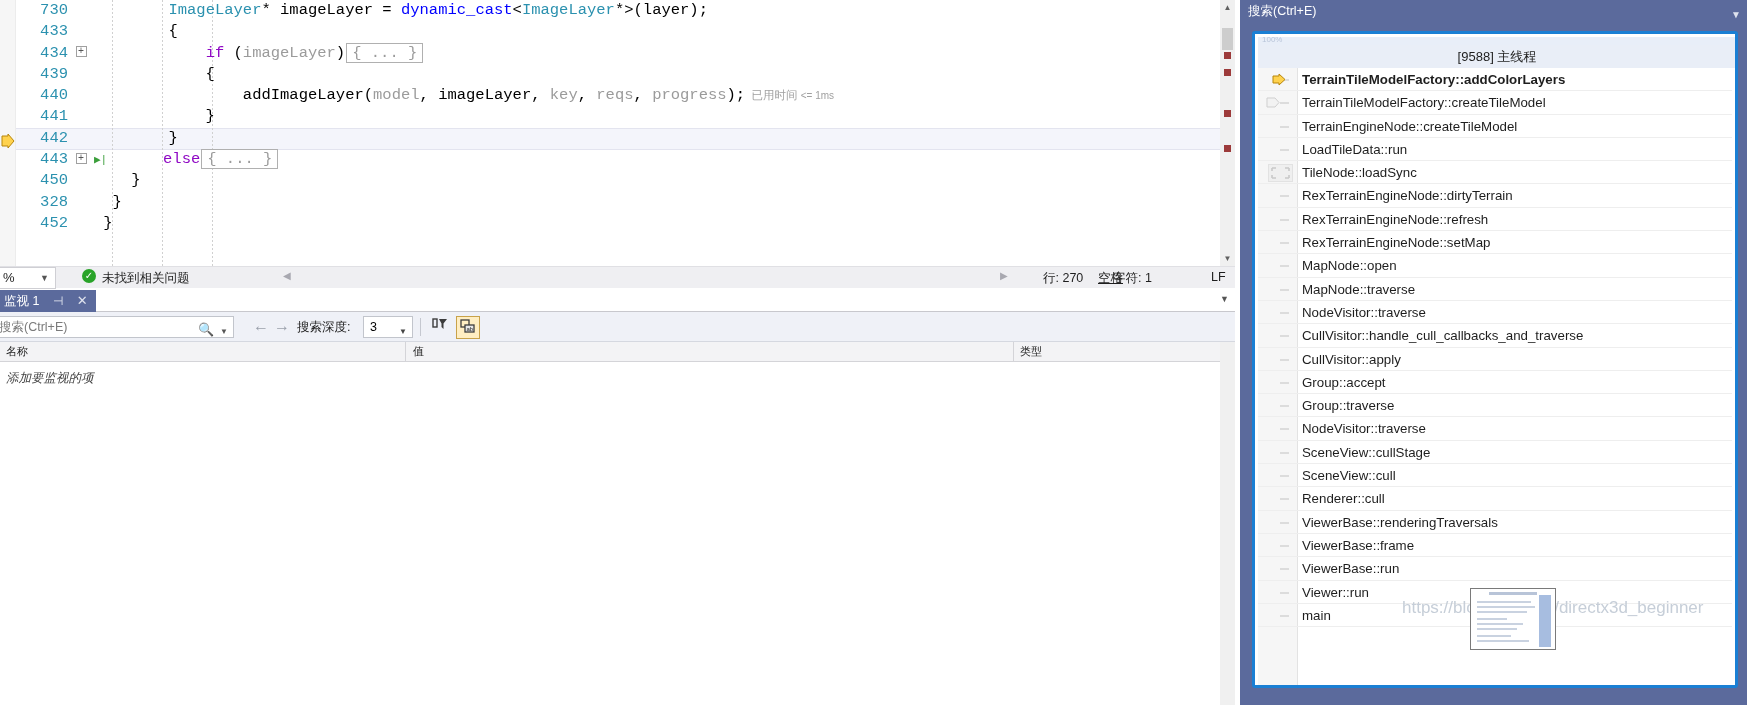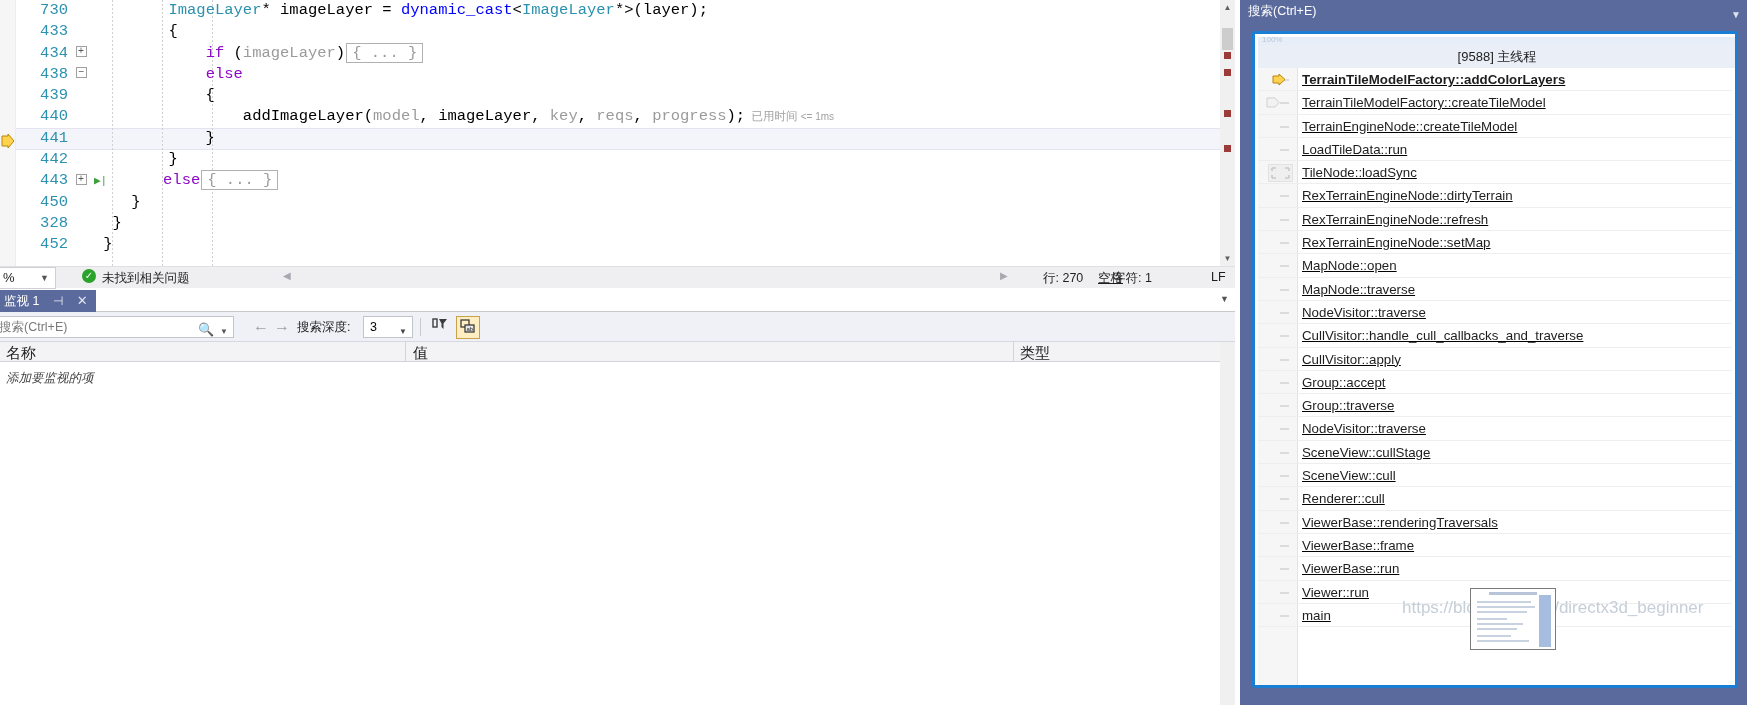--- a/index.html
+++ b/index.html
@@ -77,21 +77,21 @@
   .nav-arrow { position:absolute; top:5px; color:#9aa0ab; font-size:16px; }
   .depth-label { position:absolute; left:297px; top:7px; font-size:12.5px; color:#1e1e1e; }
   .depth-box { position:absolute; left:363px; top:4px; width:50px; height:22px; background:#fff;
      border:1px solid #c2c5cc; font-size:12.5px; line-height:20px; padding-left:6px; }
   .depth-caret{ position:absolute; right:5px; top:5px; color:#444; font-size:8px; }
   .tb-sep { position:absolute; left:420px; top:6px; width:1px; height:18px; background:#c5c8d0; }
   .tb-btn { position:absolute; top:4px; width:24px; height:23px; text-align:center; }
   .tb-btn.active { background:#ffeec2; border:1px solid #c8a24a; }
 
   .watch-header { position:absolute; left:0; top:52px; width:1235px; height:20px;
-     background:#f3f3f5; border-bottom:1px solid #d4d4d8; font-size:15px; color:#1e1e1e; }
+     background:#f3f3f5; border-bottom:1px solid #d4d4d8; font-size:11px; color:#1e1e1e; }
   .wh-name { position:absolute; left:6px; top:2px; }
   .wh-val  { position:absolute; left:413px; top:2px; }
   .wh-type { position:absolute; left:1020px; top:2px; }
   .wh-div1 { position:absolute; left:405px; top:0; width:1px; height:20px; background:#d4d4d8; }
   .wh-div2 { position:absolute; left:1013px; top:0; width:1px; height:20px; background:#d4d4d8; }
   .watch-empty { position:absolute; left:6px; top:80px; font-size:12.5px; font-style:italic; color:#444; }
   .watch-vscroll { position:absolute; right:0; top:52px; width:15px; height:363px; background:#f0f0f0; }
 
   
   .rightpanel { position:absolute; left:1240px; top:0; width:507px; height:705px; background:#5b6a9c; }
@@ -99,21 +99,21 @@
      font-size:12.5px; line-height:22px; }
   .rp-search-caret { position:absolute; right:6px; top:4px; color:#dfe3ee; font-size:10px; }
   .cs-box { position:absolute; left:12px; top:31px; width:486px; height:657px; background:#fff;
      border:3px solid #1a7fd4; border-radius:3px; overflow:hidden; }
   .cs-progress { position:absolute; left:3px; top:3px; width:478px; height:8px; background:#e8eef8; }
   .cs-progress span { position:absolute; left:4px; top:-2px; font-size:8px; color:#b8c4d8; }
   .cs-thread { position:absolute; left:3px; top:11px; width:478px; height:23px; background:#e9eef7;
      text-align:center; font-size:13px; line-height:23px; color:#1e1e1e; }
   .cs-gutter { position:absolute; left:3px; top:34px; width:40px; bottom:0; background:#f6f6f6;
      border-right:1px solid #e3e3e3; }
-  .cs-list { position:absolute; left:3px; top:34px; right:3px; bottom:0;text-decoration:underline; }
+  .cs-list { position:absolute; left:3px; top:34px; right:3px; bottom:0; }
   .cs-row { position:relative; height:23.3px; line-height:23.3px; font-size:13.3px; color:#1e1e1e;
      border-bottom:1px solid #eeeeee; padding-left:44px; white-space:nowrap; }
   .cs-row.current { font-weight:bold; }
   .cs-arrow { position:absolute; left:14px; top:5px; width:14px; height:13px; }
   .cs-expand { position:absolute; left:8px; top:4px; width:22px; height:15px; }
   .cs-ico { position:absolute; left:10px; top:3px; width:25px; height:18px;
      background:#efefef; border:1px solid #e2e2e2; }
   .cs-tick { position:absolute; left:22px; width:9px; height:2px; background:#dcdcdc; }
 
   
@@ -154,21 +154,20 @@
     <div class="cur-line"></div>
 
     <div class="code-area">
       <div class="vguide" style="left:96px;"></div>
       <div class="vguide" style="left:146px;"></div>
       <div class="vguide" style="left:196px;"></div>
       <div id="lines-host">
           <div class="line"><span class="ln">730</span><span class="fold"></span><span class="plain">        </span><span class="type">ImageLayer</span><span class="plain">* imageLayer = </span><span class="kw">dynamic_cast</span><span class="plain">&lt;</span><span class="type">ImageLayer</span><span class="plain">*&gt;(layer);</span></div>
           <div class="line"><span class="ln">433</span><span class="fold"></span><span class="plain">        {</span></div>
           <div class="line"><span class="ln">434</span><span class="fold"><span class="fold-box">+</span></span><span class="plain">            </span><span class="kwp">if</span><span class="plain"> (</span><span class="gray">imageLayer</span><span class="plain">)</span><span class="collapsed">{ ... }</span></div>
-          <div class="line"><span class="ln">438</span><span class="fold"><span class="fold-box">−</span></span><span class="plain">            </span><span class="kwp">else</span></div>
           <div class="line"><span class="ln">439</span><span class="fold"></span><span class="plain">            {</span></div>
           <div class="line"><span class="ln">440</span><span class="fold"></span><span class="plain">                addImageLayer(</span><span class="gray">model</span><span class="plain">, imageLayer, </span><span class="gray">key</span><span class="plain">, </span><span class="gray">reqs</span><span class="plain">, </span><span class="gray">progress</span><span class="plain">);</span><span class="elapsed">&nbsp;&nbsp;已用时间 <small>&lt;= 1ms</small></span></div>
           <div class="line"><span class="ln">441</span><span class="fold"></span><span class="plain">            }</span></div>
           <div class="line"><span class="ln">442</span><span class="fold"></span><span class="plain">        }</span></div>
           <div class="line"><span class="ln">443</span><span class="fold"><span class="fold-box">+</span></span><span class="green-tri">▶|</span><span class="plain">      </span><span class="kwp">else</span><span class="collapsed">{ ... }</span></div>
           <div class="line"><span class="ln">450</span><span class="fold"></span><span class="plain">    }</span></div>
           <div class="line"><span class="ln">328</span><span class="fold"></span><span class="plain">  }</span></div>
           <div class="line"><span class="ln">452</span><span class="fold"></span><span class="plain"> }</span></div>
         </div>
     </div>

